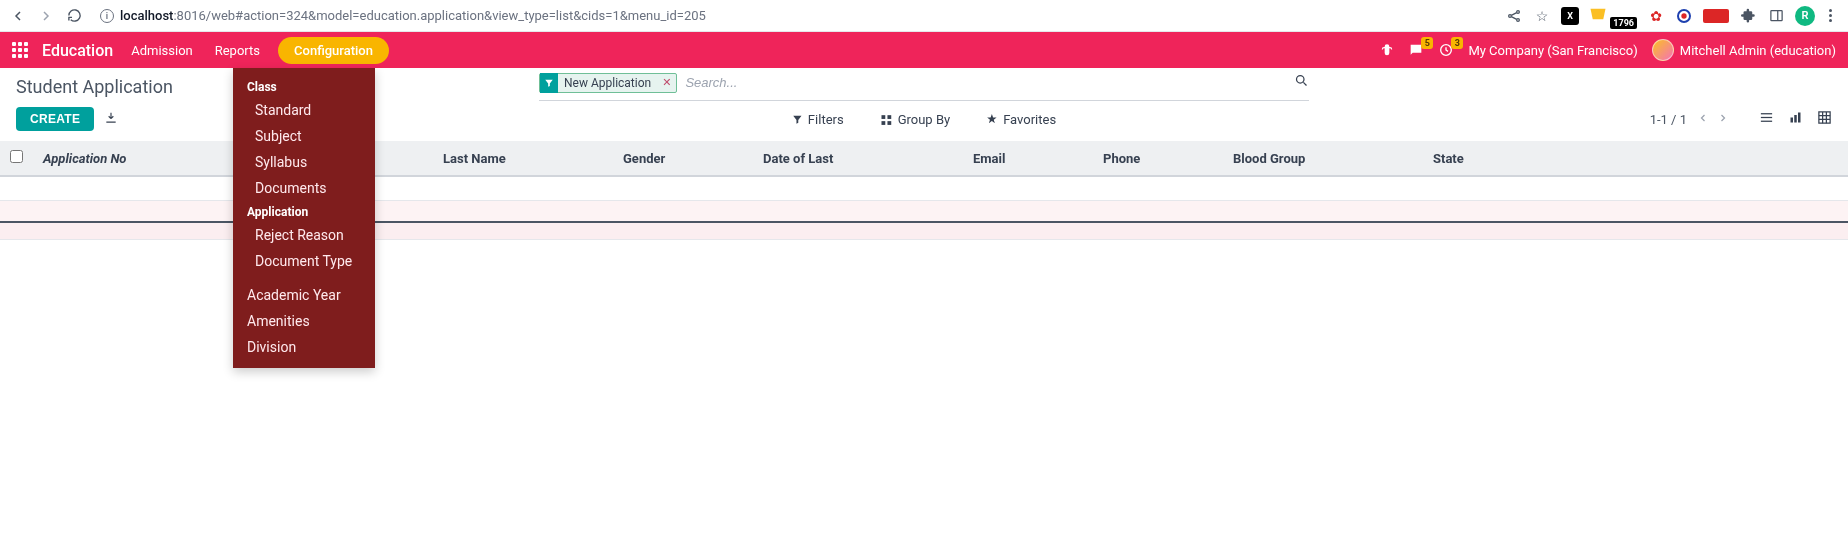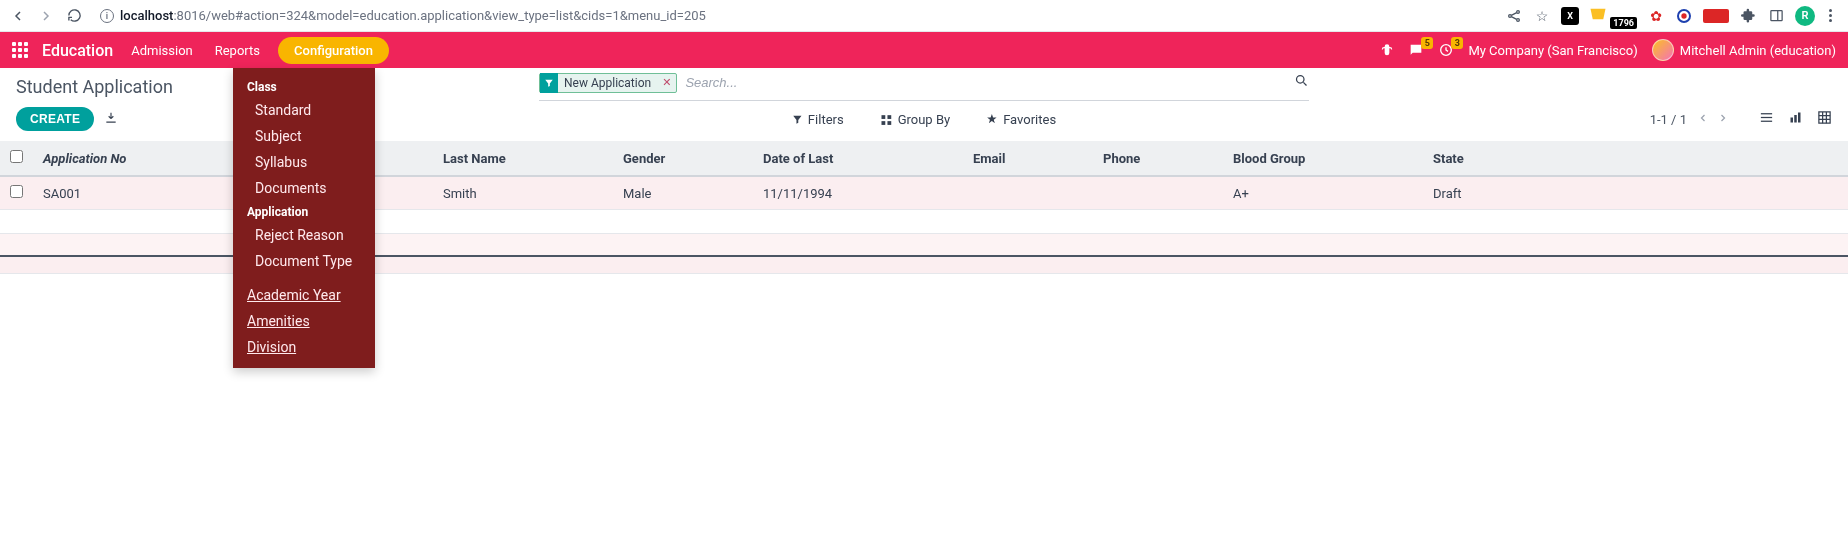--- a/index.html
+++ b/index.html
@@ -284,21 +284,21 @@
       margin-top: 10px;
       padding-bottom: 6px;
     }
     .btn-create {
       background: #00a09d;
       color: #fff;
       border: none;
       padding: 5px 14px;
       font-size: 12px;
       font-weight: 600;
-      border-radius: 12px;
+      border-radius: 4px;
       cursor: pointer;
       letter-spacing: .3px;
     }
     .btn-import {
       margin-left: 10px;
       color: #374151;
       cursor: pointer;
     }
     .search-options {
       display: flex;
@@ -403,21 +403,20 @@
       padding: 4px 14px 3px 14px;
     }
     .dd-item {
       font-size: 14px;
       color: #ffe9ed;
       padding: 5px 14px 5px 22px;
       cursor: pointer;
     }
     .dd-item.top {
       padding-left: 14px;
-      text-decoration: underline;
     }
 
     .col-appno { width: 220px; font-style: italic; }
     .col-fn { width: 180px; }
     .col-ln { width: 180px; }
     .col-gender { width: 140px; }
     .col-dob { width: 210px; }
     .col-email { width: 130px; }
     .col-phone { width: 130px; }
     .col-blood { width: 200px; }
@@ -641,32 +640,20 @@
       <th class="col-ln">Last Name</th>
       <th class="col-gender">Gender</th>
       <th class="col-dob">Date of Last</th>
       <th class="col-email">Email</th>
       <th class="col-phone">Phone</th>
       <th class="col-blood">Blood Group</th>
       <th>State</th>
     </tr>
   </thead>
   <tbody>
-    <tr>
-      <td class="cb-col"><input type="checkbox" style=""></td>
-      <td>SA001</td>
-      <td></td>
-      <td>Smith</td>
-      <td>Male</td>
-      <td>11/11/1994</td>
-      <td></td>
-      <td></td>
-      <td>A+</td>
-      <td>Draft</td>
-    </tr>
     <tr class="table-gap">
         <td colspan="10"></td>
       </tr>
     <tr class="table-stripe">
         <td colspan="10"></td>
       </tr>
     <tr class="table-end">
         <td colspan="10"></td>
       </tr>
   </tbody>

